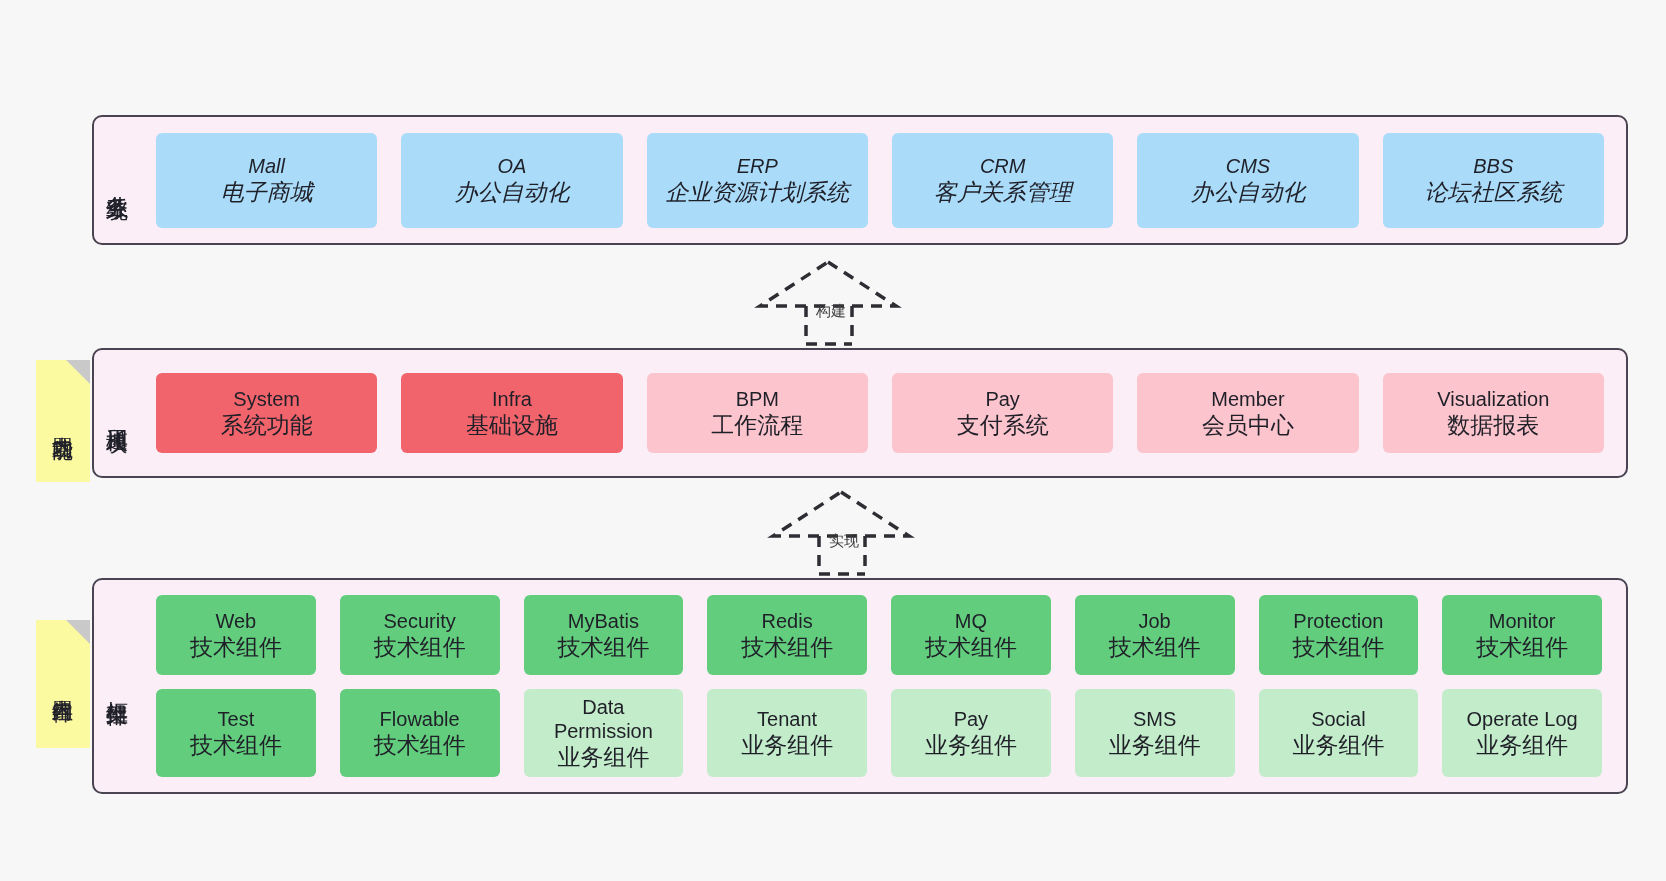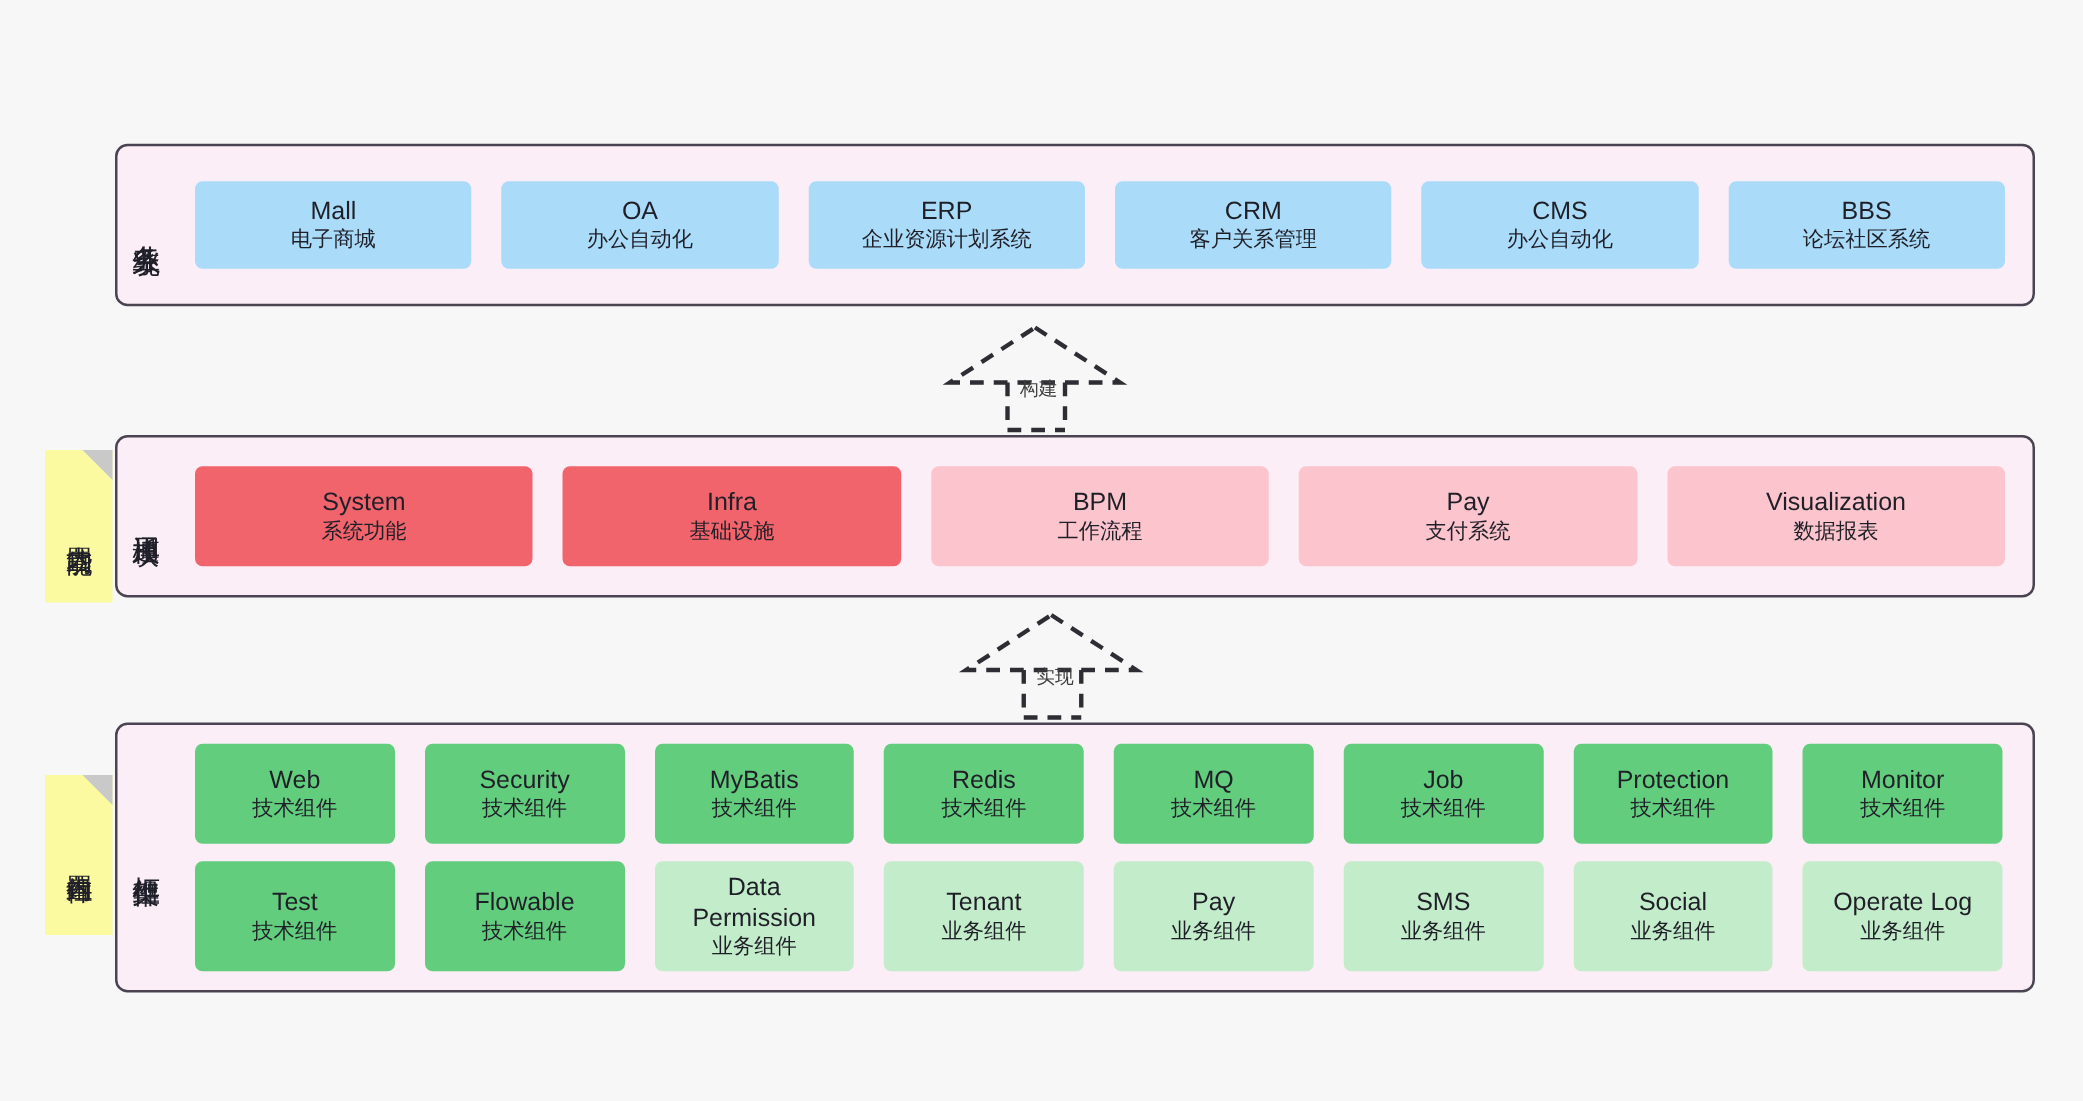--- a/index.html
+++ b/index.html
@@ -75,21 +75,21 @@
     flex-direction: column;
     align-items: center;
     justify-content: center;
     text-align: center;
     line-height: 1.22;
     color: #1f1f28;
     padding: 6px 4px;
   }
 
   .card .ctitle { font-size: 20px; }
-  .card .csub   { font-size: 17px; }
+  .card .csub   { font-size: 23px; }
 
   
   .c-blue       { background: #aadcfa; }
   .c-red        { background: #f2646c; }
   .c-pink       { background: #fcc4cd; }
   .c-green-dark { background: #63cd7e; }
   .c-green-lite { background: #c3ecca; }
 
   
   .note {
@@ -129,21 +129,21 @@
   }
 </style>
 </head>
 <body>
 
 <div id="diagram-root">
 
   <div class="layer" id="layer-0" style="left:92px; top:115px; width:1536px; height:130px;">
     <div class="layer-title">业务系统</div>
     <div class="layer-body">
-      <div class="row" style="height:70px;">
+      <div class="row" style="height:95px;font-style:italic;">
         <div class="card c-blue">
           <span class="ctitle">Mall</span>
           <span class="csub">电子商城</span>
         </div>
         <div class="card c-blue">
           <span class="ctitle">OA</span>
           <span class="csub">办公自动化</span>
         </div>
         <div class="card c-blue">
           <span class="ctitle">ERP</span>
@@ -194,20 +194,24 @@
           <span class="ctitle">Infra</span>
           <span class="csub">基础设施</span>
         </div>
         <div class="card c-pink">
           <span class="ctitle">BPM</span>
           <span class="csub">工作流程</span>
         </div>
         <div class="card c-pink">
           <span class="ctitle">Pay</span>
           <span class="csub">支付系统</span>
+        </div>
+        <div class="card c-pink">
+          <span class="ctitle">Member</span>
+          <span class="csub">会员中心</span>
         </div>
         <div class="card c-pink">
           <span class="ctitle">Visualization</span>
           <span class="csub">数据报表</span>
         </div>
       </div>
     </div>
   </div>
 
   <div class="connector" style="left:773px; top:492px; width:150px; height:82px;">

